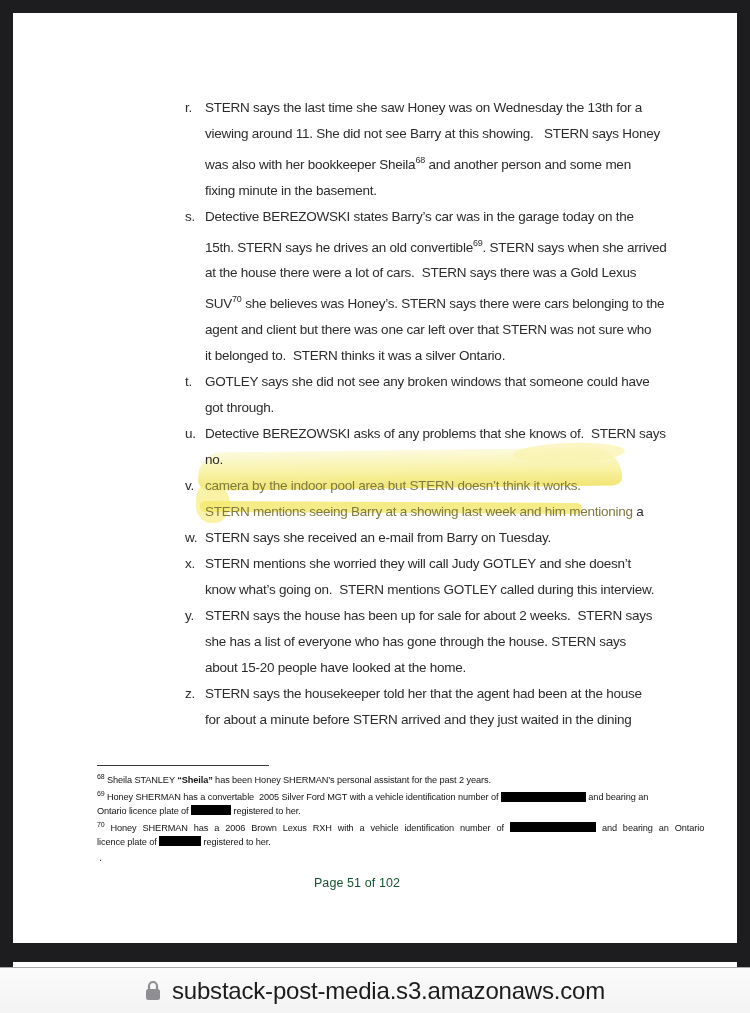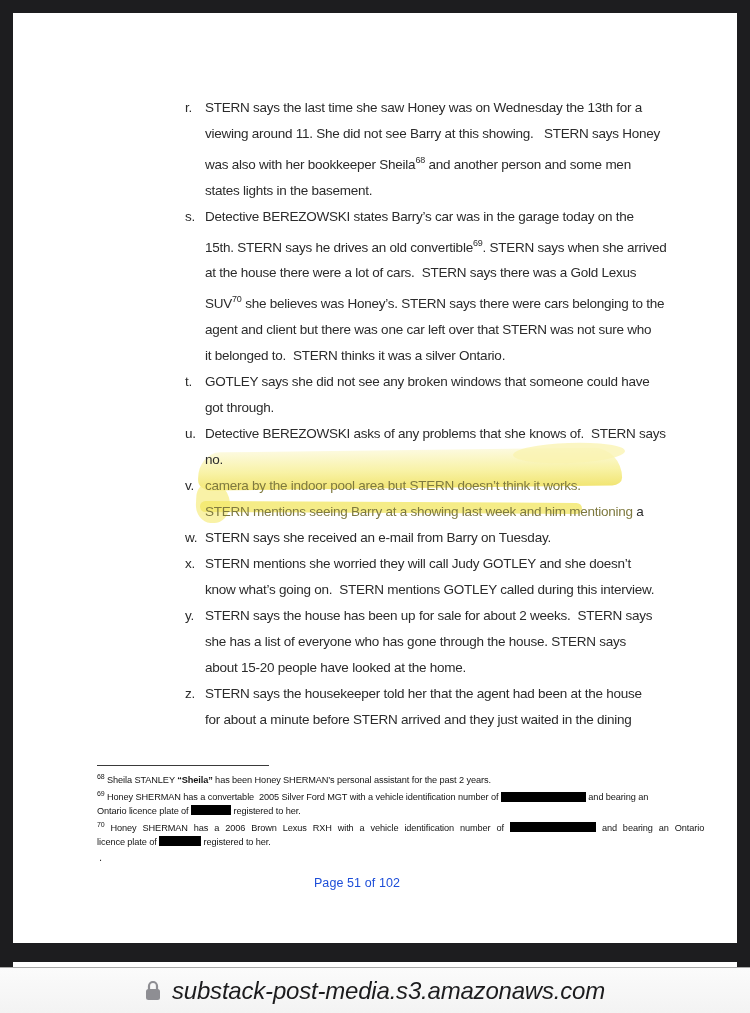--- a/index.html
+++ b/index.html
@@ -14,21 +14,21 @@
   .band{position:absolute;left:0;top:943px;width:750px;height:19px;background:#1d1d1f;z-index:3;}
   .side{position:absolute;top:962px;width:13px;height:5px;background:#1d1d1f;z-index:3;}
   .side.l{left:0;} .side.r{left:737px;}
   
   .toolbar{
     position:absolute;left:0;top:967px;width:750px;height:46px;box-sizing:border-box;
     background:linear-gradient(180deg,#fbfbfb,#f3f3f3);
     border-top:1px solid #a8a8a8;
     display:flex;align-items:center;justify-content:center;gap:11px;z-index:4;
   }
-  .url{font-size:24px;color:#1c1c1e;letter-spacing:-0.2px;font-style:italic;}
+  .url{font-size:24px;color:#1c1c1e;letter-spacing:-0.2px;}
   .lock{width:16px;height:21px;flex:none;}
 
   
   .list{position:absolute;left:172px;top:82px;color:#2b2b2b;z-index:2;}
   .item{display:flex;}
   .letter{width:20px;flex:none;font-size:13.5px;line-height:26px;letter-spacing:-0.25px;}
   .line{white-space:pre;font-size:13.5px;line-height:26px;letter-spacing:-0.25px;}
   .line sup{font-size:9px;letter-spacing:-0.2px;}
   .hl-text .line{color:#7e793f;}
   .hl-text .plain{color:#2b2b2b;}
@@ -48,40 +48,40 @@
   
   .fnsep{position:absolute;left:84px;top:752px;width:172px;height:1px;background:#3a3a3a;z-index:2;}
   .footnotes{position:absolute;left:84px;top:757px;width:560px;color:#141414;z-index:2;}
   .fnline{white-space:pre;font-size:9.2px;line-height:13.4px;letter-spacing:-0.1px;}
   .fnline sup{font-size:7px;}
   .fnline.spread{word-spacing:3.5px;}
   .fnline b{font-weight:bold;}
   .redact{display:inline-block;background:#000;height:10px;vertical-align:-1px;}
   .stray{position:absolute;left:86px;top:838px;font-size:11px;color:#333;z-index:2;}
   .pagenum{position:absolute;left:0;top:863px;width:688px;text-align:center;
-    font-size:12.5px;color:#1d4ed8;letter-spacing:0.1px;z-index:2;}
+    font-size:12.5px;color:#14532d;letter-spacing:0.1px;z-index:2;}
 </style>
 </head>
 <body>
 
 <div class="sheet">
 
   <div class="hl hl-a"></div>
   <div class="hl hl-bump"></div>
   <div class="hl hl-tail"></div>
   <div class="hl hl-streak"></div>
 
   <div class="list">
       <div class="item">
         <div class="letter">r.</div>
         <div class="ibody">
           <div class="line">STERN says the last time she saw Honey was on Wednesday the 13th for a</div>
           <div class="line">viewing around 11. She did not see Barry at this showing.   STERN says Honey</div>
           <div class="line">was also with her bookkeeper Sheila<sup>68</sup> and another person and some men</div>
-          <div class="line">states lights in the basement.</div>
+          <div class="line">fixing minute in the basement.</div>
         </div>
       </div>
       <div class="item">
         <div class="letter">s.</div>
         <div class="ibody">
           <div class="line">Detective BEREZOWSKI states Barry’s car was in the garage today on the</div>
           <div class="line">15th. STERN says he drives an old convertible<sup>69</sup>. STERN says when she arrived</div>
           <div class="line">at the house there were a lot of cars.  STERN says there was a Gold Lexus</div>
           <div class="line">SUV<sup>70</sup> she believes was Honey’s. STERN says there were cars belonging to the</div>
           <div class="line">agent and client but there was one car left over that STERN was not sure who</div>

